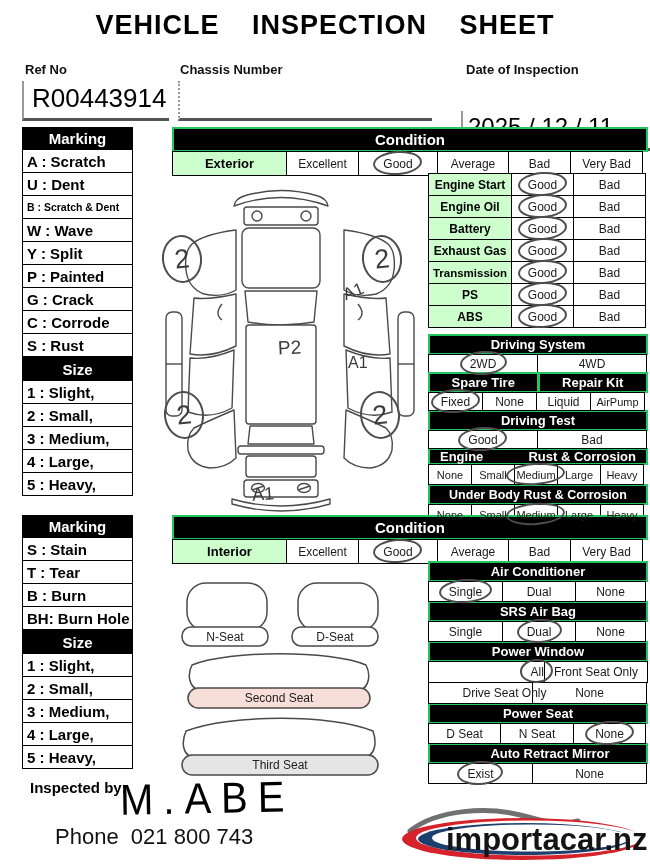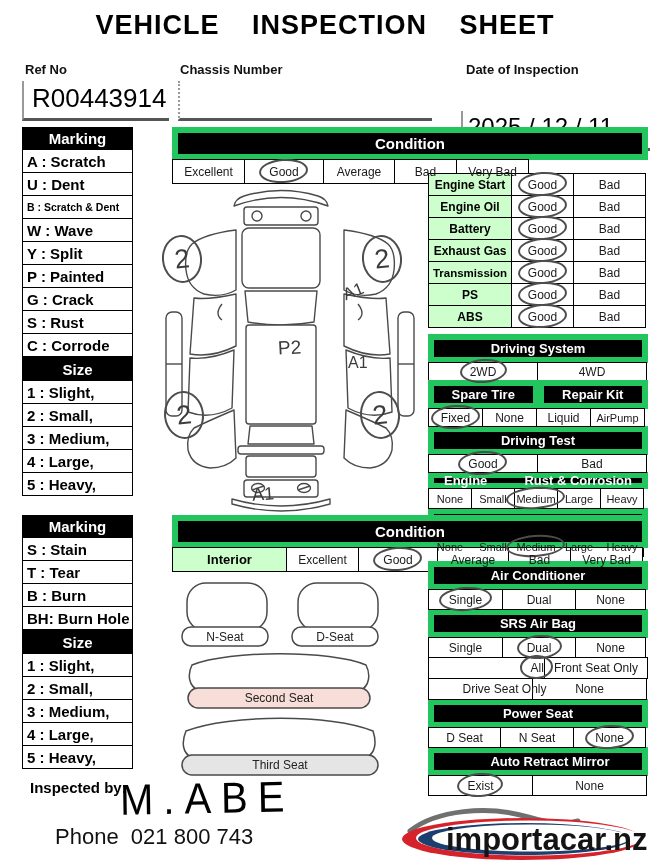--- a/index.html
+++ b/index.html
@@ -22,21 +22,21 @@
   .lg-head{height:21px;background:#000;color:#fff;font-weight:bold;font-size:15px;
            display:flex;align-items:center;justify-content:center;border:1px solid #000;}
   .lg-row{height:22px;border:1px solid #000;margin-top:-1px;background:#fff;
           display:flex;align-items:center;padding-left:4px;font-size:15px;font-weight:bold;white-space:nowrap;}
 
   
   .stack>*+*{margin-top:-1px;}
   .cells{display:flex;}
   .cells>*+*{margin-left:-1px;}
   .bar{background:#000;color:#fff;font-weight:bold;display:flex;align-items:center;
-       justify-content:center;border:6px solid #22c55e;font-size:13px;}
+       justify-content:center;border:2px solid #22c55e;font-size:13px;}
   .bar.big{font-size:15px;}
   .bar.split{justify-content:space-between;padding:0 10px;box-sizing:border-box;}
   .cell{border:1px solid #000;background:#fff;display:flex;align-items:center;
         justify-content:center;font-size:12px;color:#1a1a1a;box-sizing:border-box;white-space:nowrap;}
   .cell.lbl{background:var(--green);font-weight:bold;color:#000;}
   .cell.sm{font-size:11px;}
 
   .otext{position:relative;display:inline-block;z-index:2;}
   .otext.circled::before{content:"";position:absolute;left:-10px;right:-10px;top:-6px;bottom:-4px;
         border:2.6px solid var(--mark);border-radius:50%;transform:rotate(-4deg);pointer-events:none;}
@@ -75,33 +75,36 @@
 
   <div class="abs legend" style="left:22px;top:127px;width:111px;">
     <div class="lg-head">Marking</div>
     <div class="lg-row">A : Scratch</div>
     <div class="lg-row">U : Dent</div>
     <div class="lg-row" style="font-size:10.5px;">B : Scratch &amp; Dent</div>
     <div class="lg-row">W : Wave</div>
     <div class="lg-row">Y : Split</div>
     <div class="lg-row">P : Painted</div>
     <div class="lg-row">G : Crack</div>
+    <div class="lg-row">C : Corrode</div>
     <div class="lg-row">S : Rust</div>
-    <div class="lg-row">C : Corrode</div>
     <div class="lg-head" style="height:22px;">Size</div>
     <div class="lg-row">1 : Slight,</div>
     <div class="lg-row">2 : Small,</div>
     <div class="lg-row">3 : Medium,</div>
     <div class="lg-row">4 : Large,</div>
     <div class="lg-row">5 : Heavy,</div>
   </div>
 
   <div class="abs stack" style="left:172px;top:127px;width:476px;">
     <div class="bar big" style="height:21px;">Condition</div>
     <div class="cells">
+      <div class="cell lbl" style="width:115px;height:25px;font-size:13px;">
+          <span class="otext">Exterior</span>
+        </div>
       <div class="cell" style="width:73px;height:25px;">
           <span class="otext">Excellent</span>
         </div>
       <div class="cell" style="width:80px;height:25px;">
           <span class="otext circled">Good</span>
         </div>
       <div class="cell" style="width:72px;height:25px;">
           <span class="otext">Average</span>
         </div>
       <div class="cell" style="width:63px;height:25px;">
@@ -389,20 +392,21 @@
       <div class="cell" style="width:75px;height:21px;">
           <span class="otext">Single</span>
         </div>
       <div class="cell" style="width:74px;height:21px;">
           <span class="otext circled">Dual</span>
         </div>
       <div class="cell" style="width:71px;height:21px;">
           <span class="otext">None</span>
         </div>
     </div>
+    <div class="bar" style="height:17px;">Power Window</div>
     <div class="stack">
       <div class="cells">
         <div class="cell" style="width:129px;height:22px;justify-content:flex-end;">
             <span class="otext circled">All</span>
           </div>
         <div class="cell" style="width:115px;height:22px;">
             <span class="otext">Front Seat Only</span>
           </div>
       </div>
       <div class="cells">

